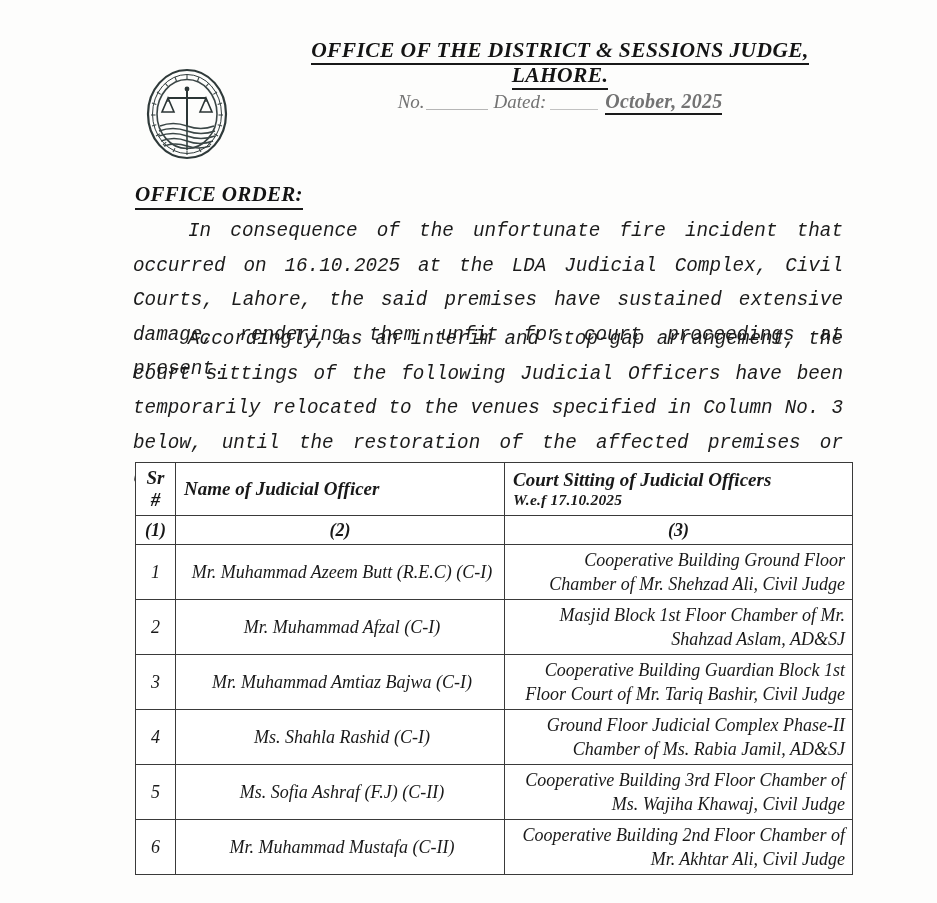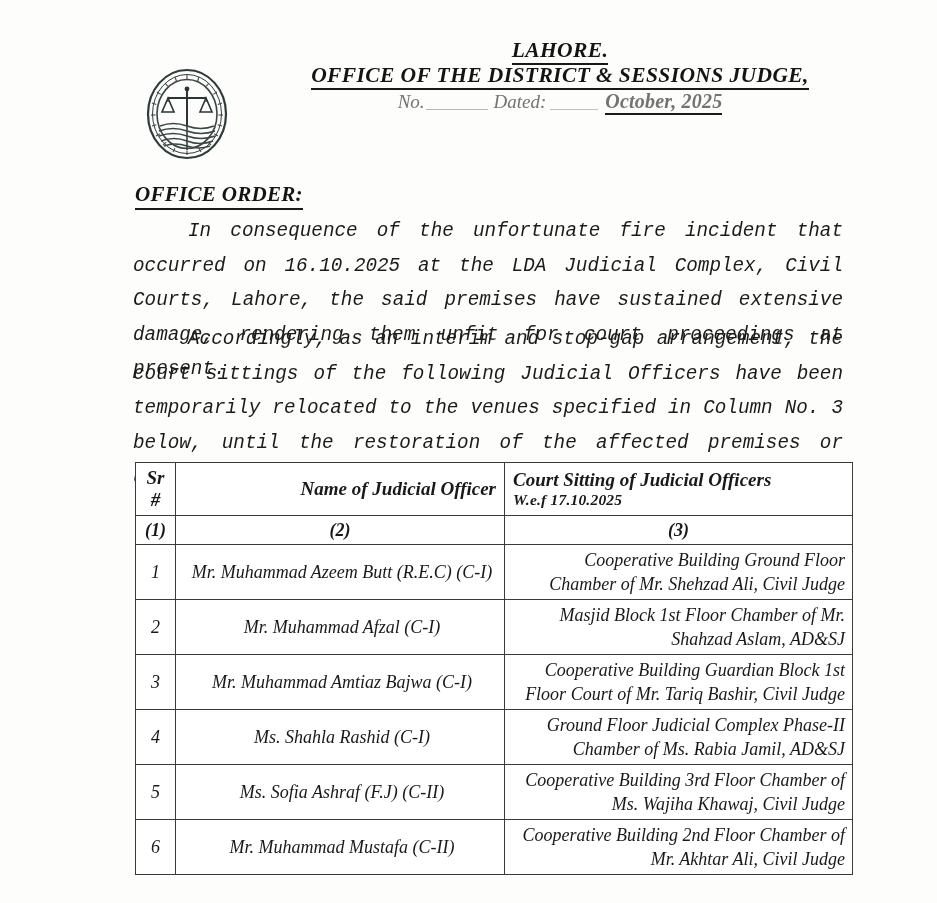--- a/index.html
+++ b/index.html
@@ -147,21 +147,21 @@
     font-weight: bold;
     font-size: 19px;
     line-height: 22px;
     padding: 4px 8px;
   }
   th.h-sr {
     text-align: center;
     font-size: 17.5px;
     line-height: 19px;
   }
-  th.h-name { text-align: right; padding-left: 11px; }
+  th.h-name { text-align: left; padding-left: 11px; }
   th.h-venue { text-align: left; padding-left: 10px; }
   th.h-venue .wef {
     display: block;
     font-size: 15.5px;
     line-height: 18px;
     font-weight: bold;
     font-style: italic;
     letter-spacing: 0.2px;
   }
 
@@ -242,24 +242,24 @@
           <path d="M14 68 Q28 63 42 68 Q56 73 70 68"></path>
           <path d="M16 73 Q29 68 42 73 Q55 78 68 73"></path>
           <path d="M19 78 Q30 74 42 78 Q54 82 65 78"></path>
         </g>
         <line x1="42" y1="56" x2="42" y2="82" stroke="#33403f" stroke-width="1.6"></line>
       </svg>
     </div>
 
     <div class="title-wrap">
       <div class="title-line">
-        <span class="u">LAHORE.</span>
+        <span class="u">OFFICE OF THE DISTRICT &amp; SESSIONS JUDGE,</span>
       </div>
       <div class="title-line">
-        <span class="u">OFFICE OF THE DISTRICT &amp; SESSIONS JUDGE,</span>
+        <span class="u">LAHORE.</span>
       </div>
     </div>
 
     <div class="dateline">
       <span class="no-label">No.</span><span class="blank-short"></span><span>Dated:</span><span class="blank-mid"></span><span class="month">October, 2025</span>
     </div>
   </div>
 
   <div class="office-order">OFFICE ORDER:</div>
 

